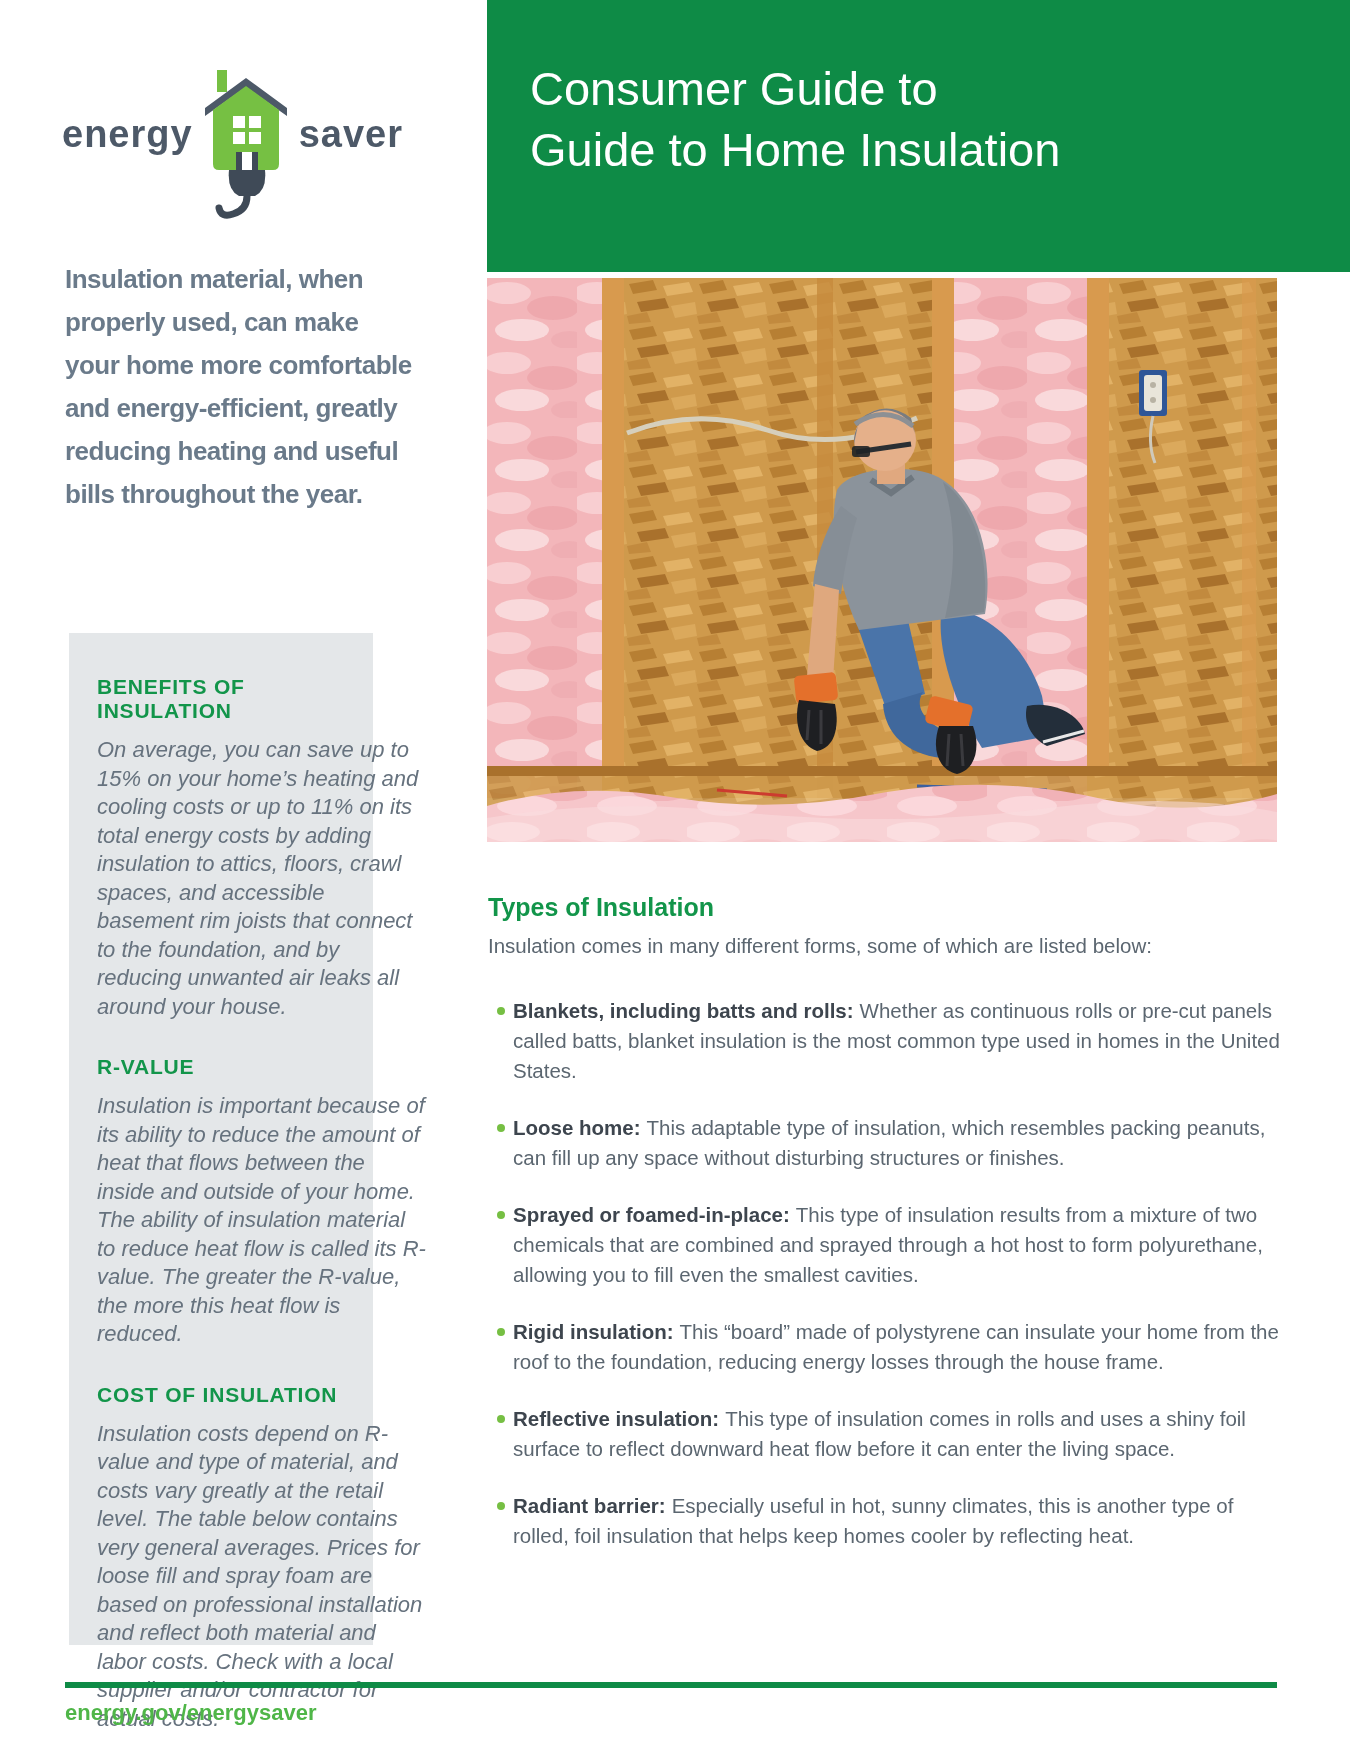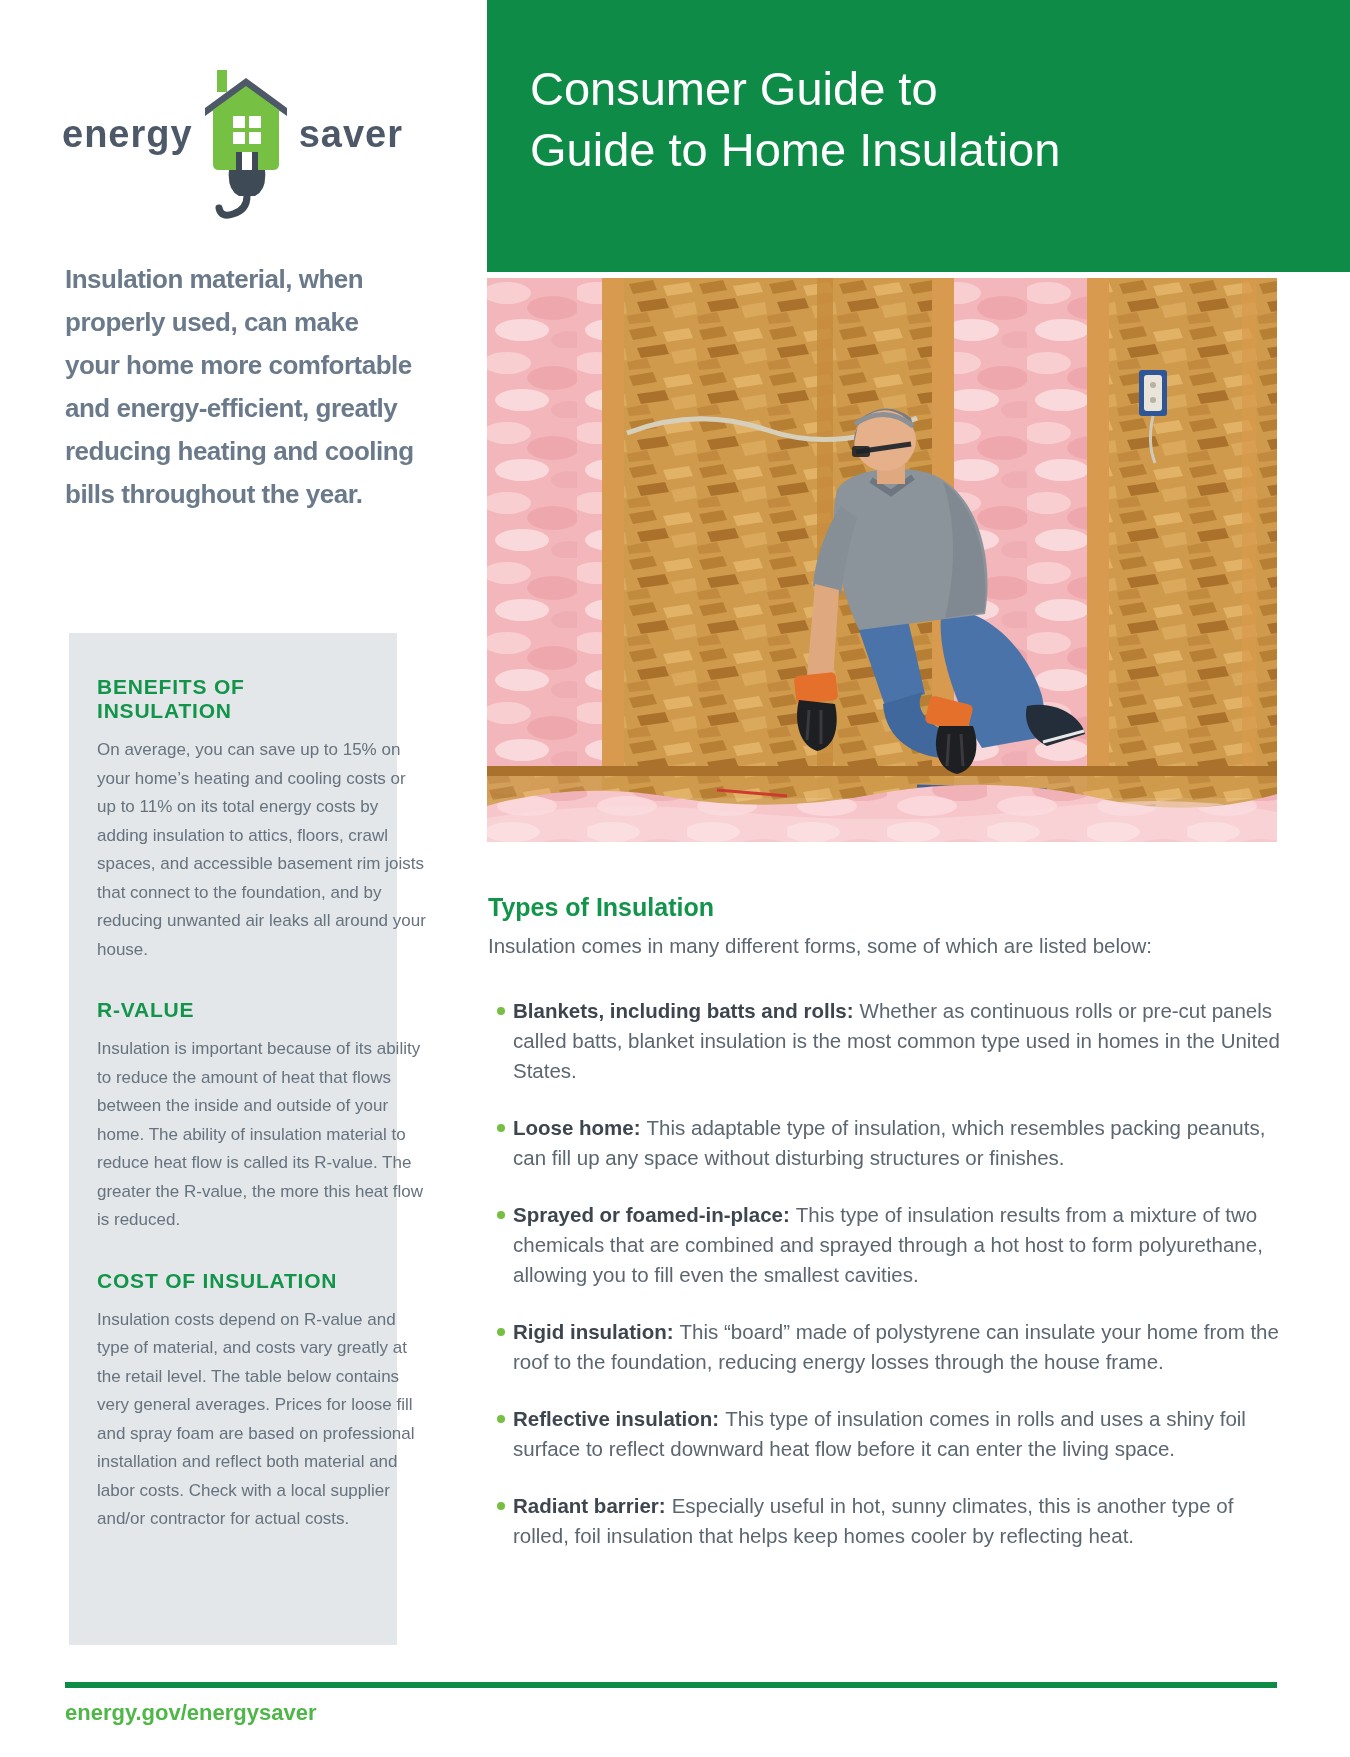--- a/index.html
+++ b/index.html
@@ -18,26 +18,26 @@
                  background:#0e8b46; }
   .header-title { position:absolute; left:43px; top:58px; color:#ffffff;
                   font-size:47px; line-height:61px; font-weight:400; letter-spacing:0; }
 
   
   .intro { position:absolute; left:65px; top:258px; width:350px;
            font-size:26px; line-height:43px; font-weight:bold; letter-spacing:-0.5px;
            color:#6a7a8a; }
 
   
-  .sidebar { position:absolute; left:69px; top:633px; width:328px; height:1012px;
+  .sidebar { position:absolute; left:69px; top:633px; width:304px; height:1012px;
              background:#e4e7e9; padding:42px 20px 0 28px; }
   .sidebar h3 { font-size:21px; font-weight:bold; color:#12954a; letter-spacing:0.8px;
                 margin-bottom:13px; }
-  .sidebar p { font-size:17px; line-height:28.5px; color:#66727e; margin-bottom:34px;
-               width:330px; }
+  .sidebar p { font-size:22px; line-height:28.5px; color:#66727e; margin-bottom:34px;
+               width:330px;font-style:italic; }
 
   
   .photo { position:absolute; left:487px; top:278px; width:790px; height:564px; }
   .photo svg { display:block; width:100%; height:100%; }
 
   
   .main-text { position:absolute; left:488px; top:893px; width:792px; }
   .main-text h2 { font-size:25px; font-weight:bold; color:#12954a; margin-bottom:9px; }
   .types-intro { font-size:20.5px; line-height:29px; color:#5b6670; margin-bottom:36px; }
   .bullet-list { list-style:none; }
@@ -85,21 +85,21 @@
     <span class="logo-word">saver</span>
   </div>
 
   <div class="header-band">
     <div class="header-title">
       <div>Consumer Guide to</div>
       <div>Guide to Home Insulation</div>
     </div>
   </div>
 
-  <p class="intro">Insulation material, when properly used, can make your home more comfortable and energy-efficient, greatly reducing heating and cooling bills throughout the year.</p>
+  <p class="intro">Insulation material, when properly used, can make your home more comfortable and energy-efficient, greatly reducing heating and useful bills throughout the year.</p>
 
   <figure class="photo">
     <svg viewBox="0 0 790 564" preserveAspectRatio="none">
       <defs>
         <pattern id="osbp" width="70" height="46" patternUnits="userSpaceOnUse">
           <rect width="70" height="46" fill="#cf9a4c"></rect>
           <polygon points="2,6 26,2 30,12 6,16" fill="#b77f33"></polygon>
           <polygon points="36,8 62,4 66,14 40,18" fill="#e2b266"></polygon>
           <polygon points="10,24 38,20 42,30 14,34" fill="#a9712c"></polygon>
           <polygon points="44,28 68,24 70,36 48,40" fill="#dba95c"></polygon>

